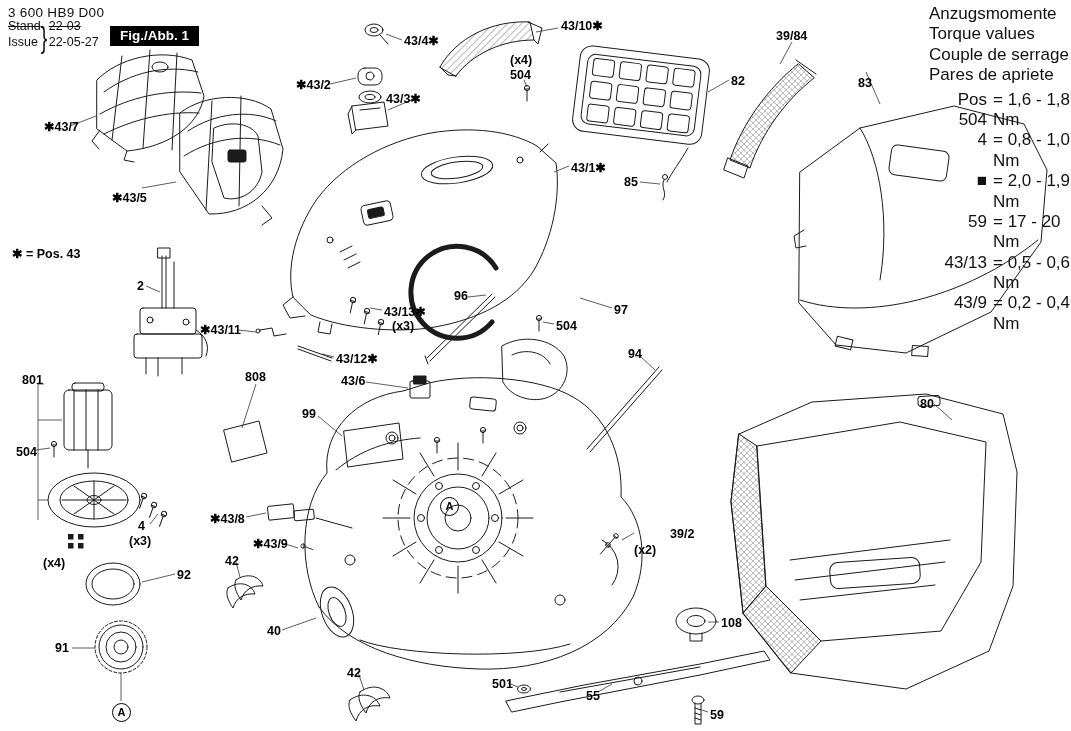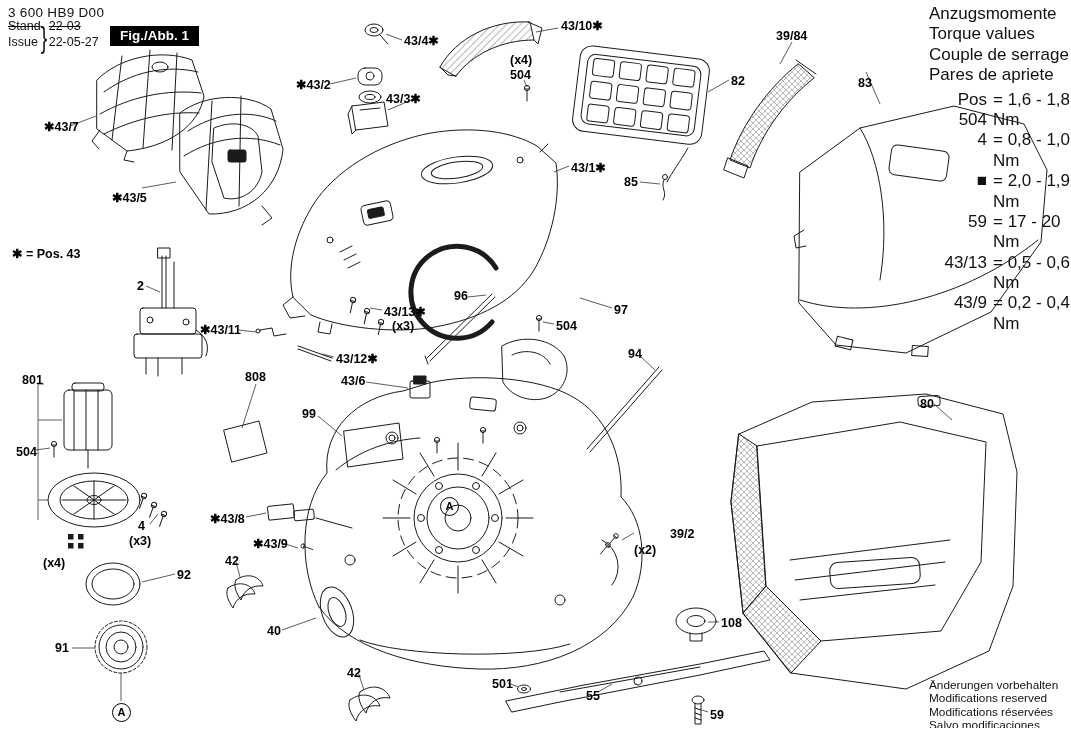--- a/index.html
+++ b/index.html
@@ -394,26 +394,20 @@
     <div class="torque-rows">
       <div class="trow"><span class="tpos">Pos 504</span><span class="tval">=  1,6 - 1,8 Nm</span></div>
       <div class="trow"><span class="tpos">4</span><span class="tval">=  0,8 - 1,0 Nm</span></div>
       <div class="trow"><span class="tpos">■</span><span class="tval">=  2,0 - 1,9 Nm</span></div>
       <div class="trow"><span class="tpos">59</span><span class="tval">=  17 - 20 Nm</span></div>
       <div class="trow"><span class="tpos">43/13</span><span class="tval">=  0,5 - 0,6 Nm</span></div>
       <div class="trow"><span class="tpos">43/9</span><span class="tval">=  0,2 - 0,4 Nm</span></div>
     </div>
   </div>
 
-  <div class="footer">
-    <span>Änderungen vorbehalten</span>
-    <span>Modifications reserved</span>
-    <span>Modifications réservées</span>
-    <span>Salvo modificaciones</span>
-  </div>
 
   <div class="labels-layer" id="labels-layer">
       <div class="part-label" style="left: 44px; top: 119px;">✱43/7</div>
       <div class="part-label" style="left: 112px; top: 190px;">✱43/5</div>
       <div class="part-label" style="left: 12px; top: 246px;">✱ = Pos. 43</div>
       <div class="part-label" style="left: 137px; top: 279px;">2</div>
       <div class="part-label" style="left: 200px; top: 322px;">✱43/11</div>
       <div class="part-label" style="left: 336px; top: 351px;">43/12✱</div>
       <div class="part-label" style="left: 22px; top: 373px;">801</div>
       <div class="part-label" style="left: 16px; top: 445px;">504</div>

